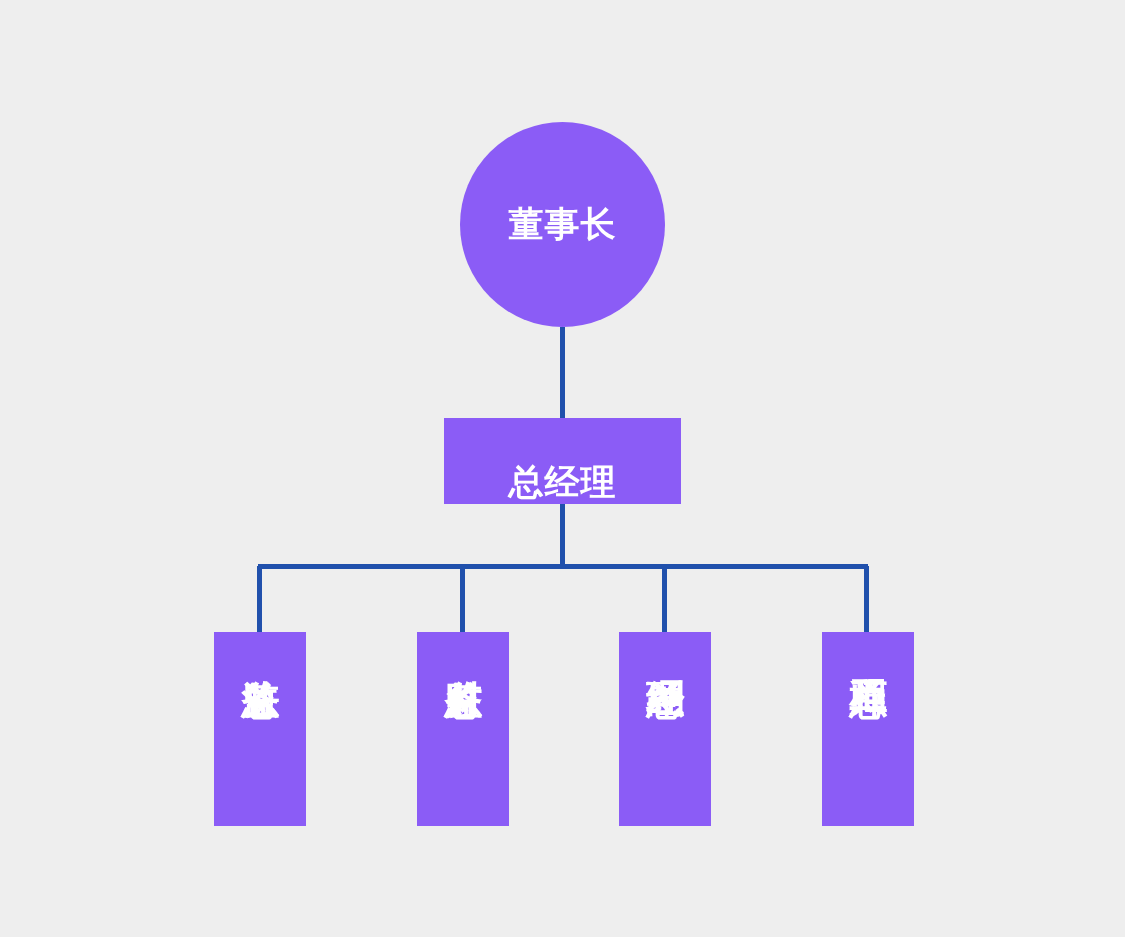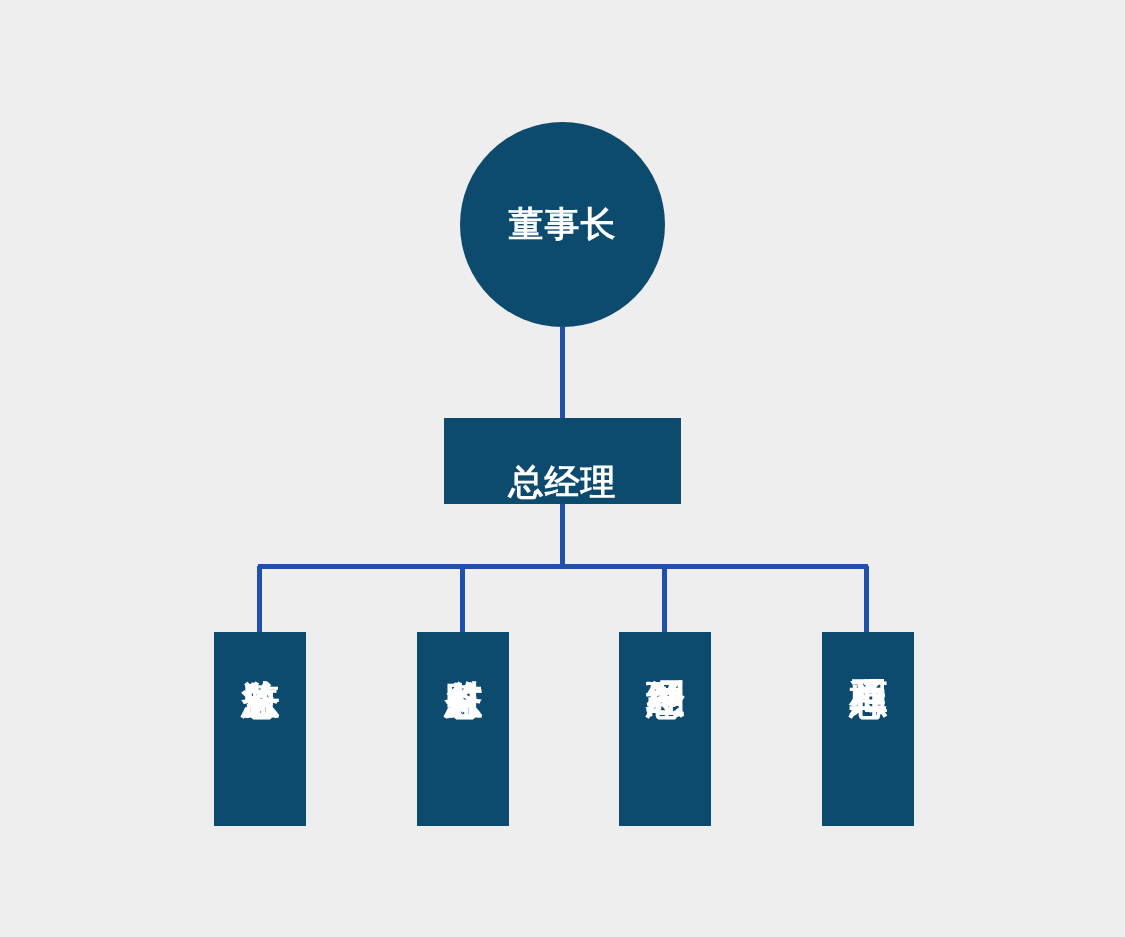--- a/index.html
+++ b/index.html
@@ -21,21 +21,21 @@
   }
   #connector-layer {
     position: absolute;
     left: 0;
     top: 0;
     width: 1125px;
     height: 937px;
   }
   .node {
     position: absolute;
-    background: #0c4a6e;
+    background: #8b5cf6;
     color: #ffffff;
     display: flex;
     align-items: center;
     justify-content: center;
     box-sizing: border-box;
   }
   .node-circle {
     border-radius: 50%;
     left: 460px;
     top: 122px;

